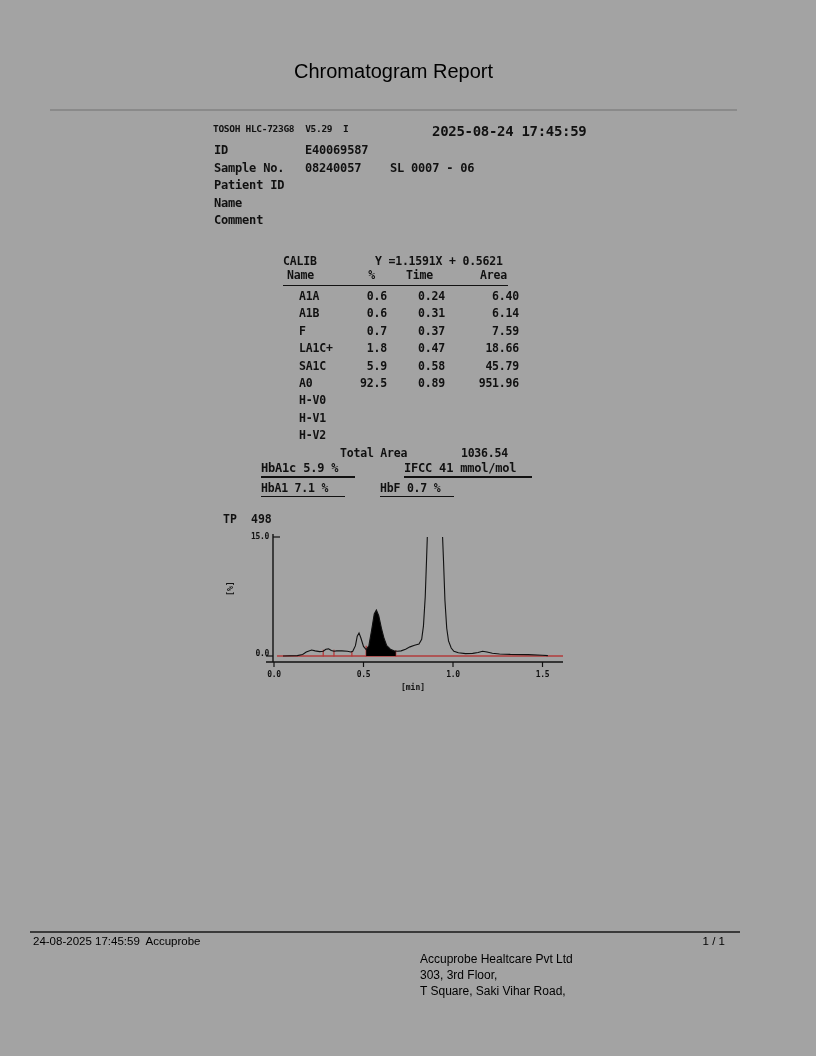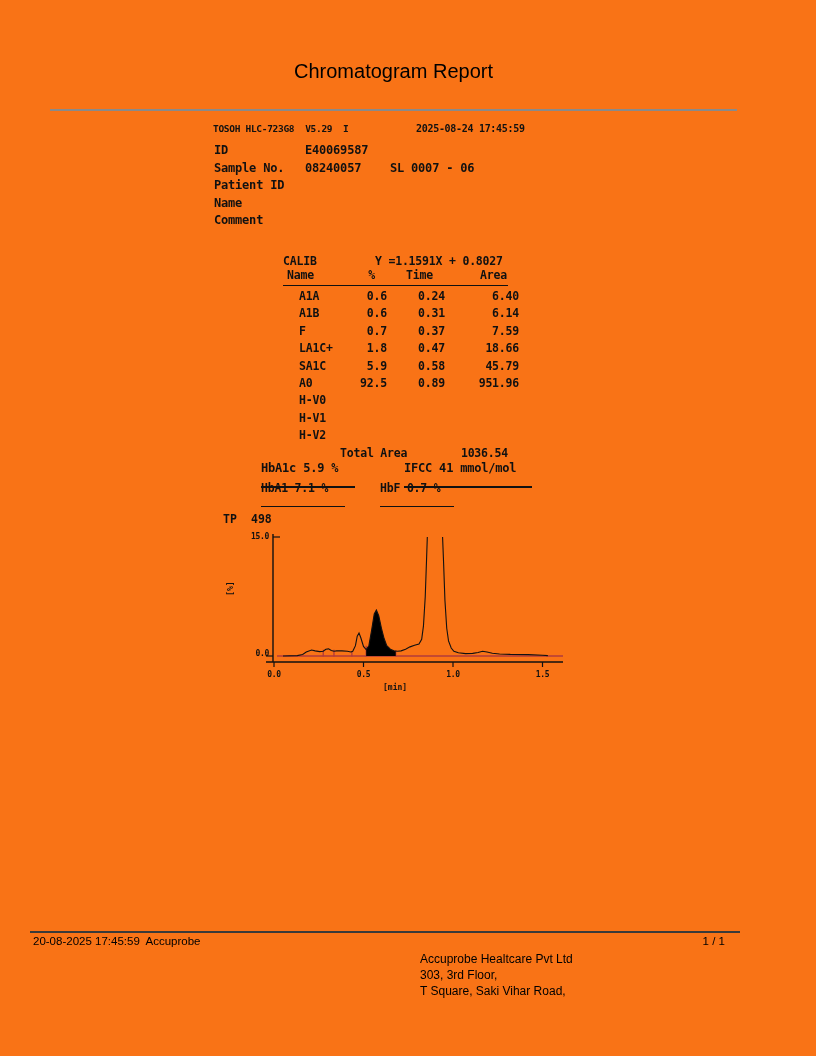--- a/index.html
+++ b/index.html
@@ -1,57 +1,57 @@
 <!DOCTYPE html>
 <html><head>
 <meta charset="utf-8">
 <style>
   html,body{margin:0;padding:0;background:#fff;}
-  .page{position:relative;width:816px;height:1056px;background:#f97316;overflow:hidden;
+  .page{position:relative;width:816px;height:1056px;background:#a3a3a3;overflow:hidden;
         font-family:"DejaVu Sans Mono","Liberation Mono",monospace;color:#111;}
   .abs{position:absolute;}
   .pre{white-space:pre;}
   
   .title{left:50px;top:60px;width:687px;text-align:center;
          font-family:"Liberation Sans",sans-serif;font-size:20px;font-weight:400;color:#000;}
   .title-rule{left:50px;top:109px;width:687px;height:2px;background:#8a8a8a;}
   
   .mhdr{left:213px;top:123px;width:340px;font-size:9.5px;font-weight:700;letter-spacing:-0.3px;}
-  .mhdr-date{left:416px;top:123px;font-size:10px;font-weight:700;letter-spacing:-0.3px;text-align:center;}
+  .mhdr-date{left:432px;top:123px;font-size:14px;font-weight:700;letter-spacing:-0.3px;text-align:center;}
   .frow{font-size:12px;font-weight:700;letter-spacing:-0.2px;height:17px;}
   .frow .lbl{position:absolute;left:214px;}
   .frow .val{position:absolute;left:305px;}
   .frow .ext{position:absolute;left:390px;}
   
   .calib{left:283px;top:247px;width:230px;font-size:11.5px;font-weight:700;letter-spacing:-0.2px;}
   .calib-line{position:absolute;top:7px;left:0;width:230px;}
   .calib-eq{position:absolute;left:92px;top:0;}
   .thead{position:absolute;top:21px;left:0;width:225px;display:flex;border-bottom:1.8px solid #111;height:17px;}
   .trows{position:absolute;top:42px;left:12px;width:225px;}
   .trow{display:flex;height:17.4px;width:225px;}
   .c-name{width:64px;text-align:left;padding-left:4px;box-sizing:border-box;}
   .c-pct{width:28px;text-align:right;}
   .c-time{width:58px;text-align:right;}
   .c-area{width:74px;text-align:right;}
   .total-row{position:absolute;top:199px;left:0;width:225px;display:flex;}
   .total-lbl{margin-left:57px;}
   .total-val{margin-left:auto;}
   
-  .res{font-size:12px;letter-spacing:-0.2px;padding-bottom:11px;}
+  .res{font-size:12px;letter-spacing:-0.2px;padding-bottom:1px;}
   .res-b{font-weight:700;border-bottom:2px solid #111;}
   .res-n{font-weight:700;border-bottom:1.2px solid #111;font-size:11.5px;}
   
   .chart{left:220px;top:508px;width:360px;height:200px;}
   .chart svg{position:absolute;left:0;top:0;}
   .tp{left:3px;top:4px;font-size:11.5px;font-weight:700;}
   .tp .tpv{position:absolute;left:28px;top:0;}
   .ytick{left:0;width:49px;text-align:right;font-size:8px;font-weight:700;letter-spacing:-0.3px;}
   .pct-label{left:2px;top:76px;font-size:8px;font-weight:700;transform:rotate(90deg);transform-origin:center;}
   .xtick{position:absolute;top:162px;width:30px;text-align:center;font-size:8px;font-weight:700;letter-spacing:-0.3px;}
-  .xlabel{left:163px;top:175px;width:60px;font-size:8px;font-weight:700;}
+  .xlabel{left:163px;top:175px;width:60px;text-align:center;font-size:8px;font-weight:700;}
   
   .foot-rule{left:30px;top:931px;width:710px;height:1.5px;background:#3a3a3a;}
   .foot-line{left:33px;top:935px;width:692px;display:flex;
              font-family:"Liberation Sans",sans-serif;font-size:11.5px;color:#000;}
   .foot-left{white-space:pre;}
   .foot-right{margin-left:auto;}
   .addr{left:420px;top:952px;width:220px;font-family:"Liberation Sans",sans-serif;
         font-size:12px;line-height:15.8px;color:#000;}
 </style>
 </head>
@@ -84,21 +84,21 @@
     <span class="val pre"></span>
   </div>
   <div class="abs frow" style="left:0;top:213px;width:816px;">
     <span class="lbl pre">Comment</span>
     <span class="val pre"></span>
   </div>
 
   <div class="abs calib">
     <div class="calib-line">
       <span class="pre">CALIB</span>
-      <span class="calib-eq pre">Y =1.1591X + 0.8027</span>
+      <span class="calib-eq pre">Y =1.1591X + 0.5621</span>
     </div>
     <div class="thead">
       <span class="c-name">Name</span>
       <span class="c-pct">%</span>
       <span class="c-time">Time</span>
       <span class="c-area">Area</span>
     </div>
     <div class="trows">
       <div class="trow">
         <span class="c-name">A1A</span>
@@ -199,21 +199,21 @@
     <div class="abs pct-label">[%]</div>
     <div class="abs xlabel">[min]</div>
   <div class="xtick" style="left: 39px;">0.0</div>
       <div class="xtick" style="left: 128.5px;">0.5</div>
       <div class="xtick" style="left: 218px;">1.0</div>
       <div class="xtick" style="left: 307.5px;">1.5</div>
     </div>
 
   <div class="abs foot-rule"></div>
   <div class="abs foot-line">
-    <span class="foot-left">20-08-2025 17:45:59  Accuprobe</span>
+    <span class="foot-left">24-08-2025 17:45:59  Accuprobe</span>
     <span class="foot-right">1 / 1</span>
   </div>
   <div class="abs addr">
     <div>Accuprobe Healtcare Pvt Ltd</div>
     <div>303, 3rd Floor,</div>
     <div>T Square, Saki Vihar Road,</div>
   </div>
 
 </div>
 

